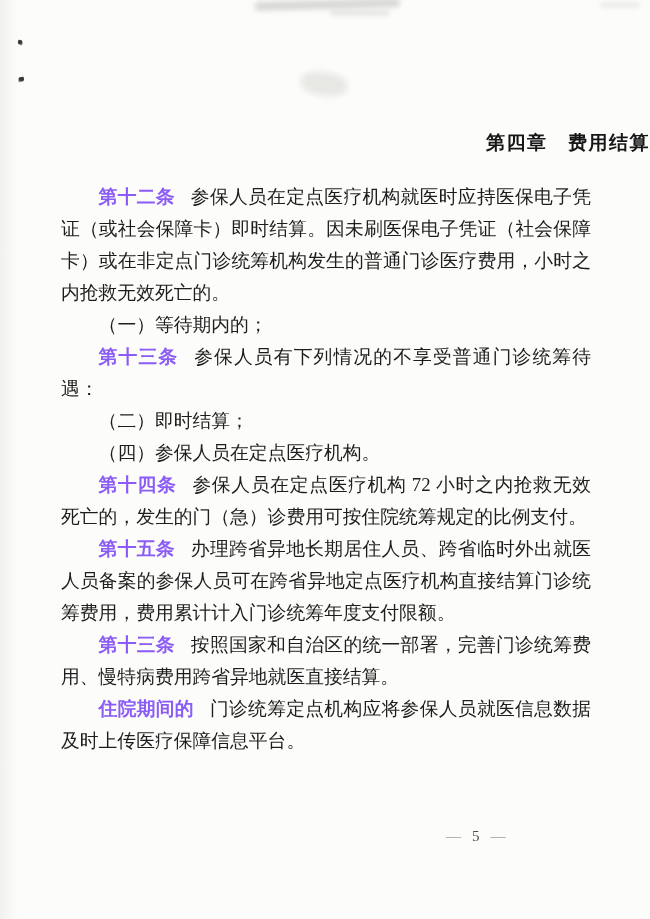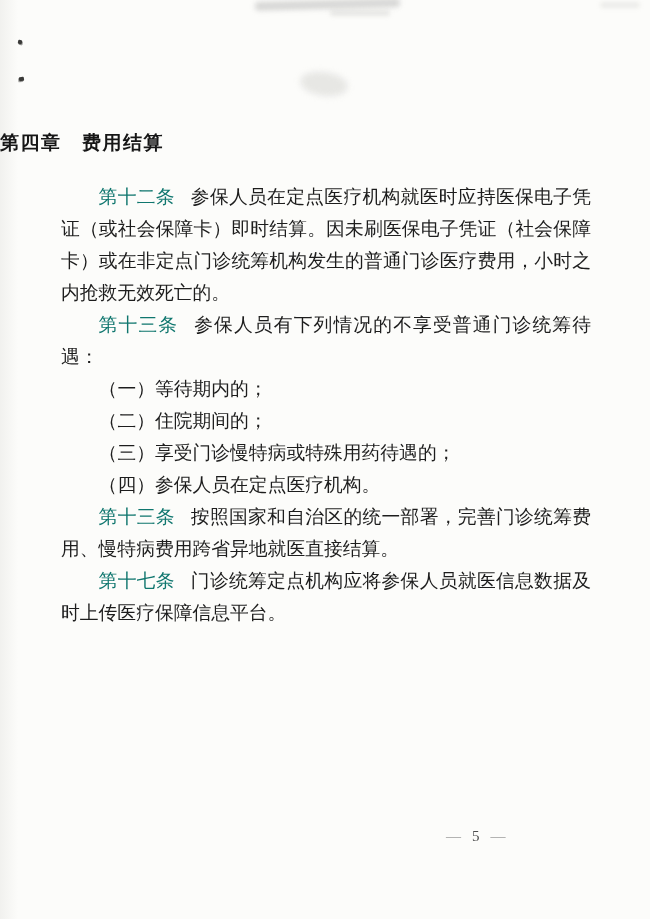--- a/index.html
+++ b/index.html
@@ -13,32 +13,32 @@
     color:#1e1e1e;
   }
   
   .edge-shade {
     position:absolute; left:0; top:0; width:18px; height:919px;
     background:linear-gradient(to right, rgba(190,190,185,0.18), rgba(190,190,185,0));
     pointer-events:none;
   }
   .heading {
     position:absolute; top:130px; left:0; width:650px;
-    text-align:left;
+    text-align:right;
     font-size:19px; font-weight:700; letter-spacing:1.5px;
     color:#161616;
   }
   .body-text {
     position:absolute; top:181px; left:61px; width:530px;
     font-size:18.8px; line-height:32px;
     text-align:justify;
     color:#1d1d1d;
   }
   .para { margin:0; text-indent:2em; }
-  .article-label { font-weight:400; margin-right:0.85em; color:#0f766e; }
+  .article-label { font-weight:700; margin-right:0.85em; color:#8b5cf6; }
   .article-label:empty { margin-right:0; }
   .footer {
     position:absolute; top:826px; left:446px;
     font-size:15px; line-height:20px;
     white-space:nowrap;
     color:#555;
   }
   .footer .dash { color:#9a9a9a; letter-spacing:0; }
   .footer .num { margin:0 11px; color:#4d4d4d; }
   
@@ -84,26 +84,27 @@
   <div class="smudge smudge-top2"></div>
   <div class="smudge smudge-mid"></div>
   <div class="smudge smudge-right"></div>
   <div class="speck speck-1"></div>
   <div class="speck speck-2"></div>
 
   <div class="heading">第四章　费用结算</div>
 
   <div class="body-text">
     <p class="para"><span class="article-label">第十二条</span><span>参保人员在定点医疗机构就医时应持医保电子凭证（或社会保障卡）即时结算。因未刷医保电子凭证（社会保障卡）或在非定点门诊统筹机构发生的普通门诊医疗费用，小时之内抢救无效死亡的。</span></p>
+    <p class="para"><span class="article-label"></span><span>（一）等待期内的；</span></p>
     <p class="para"><span class="article-label">第十三条</span><span>参保人员有下列情况的不享受普通门诊统筹待遇：</span></p>
-    <p class="para"><span class="article-label"></span><span>（一）等待期内的；</span></p>
-    <p class="para"><span class="article-label"></span><span>（二）住院期间的；</span></p>
-    <p class="para"><span class="article-label"></span><span>（三）享受门诊慢特病或特殊用药待遇的；</span></p>
+    <p class="para"><span class="article-label"></span><span>（二）即时结算；</span></p>
     <p class="para"><span class="article-label"></span><span>（四）参保人员在定点医疗机构。</span></p>
+    <p class="para"><span class="article-label">第十四条</span><span>参保人员在定点医疗机构 72 小时之内抢救无效死亡的，发生的门（急）诊费用可按住院统筹规定的比例支付。</span></p>
+    <p class="para"><span class="article-label">第十五条</span><span>办理跨省异地长期居住人员、跨省临时外出就医人员备案的参保人员可在跨省异地定点医疗机构直接结算门诊统筹费用，费用累计计入门诊统筹年度支付限额。</span></p>
     <p class="para"><span class="article-label">第十三条</span><span>按照国家和自治区的统一部署，完善门诊统筹费用、慢特病费用跨省异地就医直接结算。</span></p>
-    <p class="para"><span class="article-label">第十七条</span><span>门诊统筹定点机构应将参保人员就医信息数据及时上传医疗保障信息平台。</span></p>
+    <p class="para"><span class="article-label">住院期间的</span><span>门诊统筹定点机构应将参保人员就医信息数据及时上传医疗保障信息平台。</span></p>
   </div>
 
   <div class="footer">
     <span class="dash">—</span><span class="num">5</span><span class="dash">—</span>
   </div>
 
 </div>
 
 </body></html>

